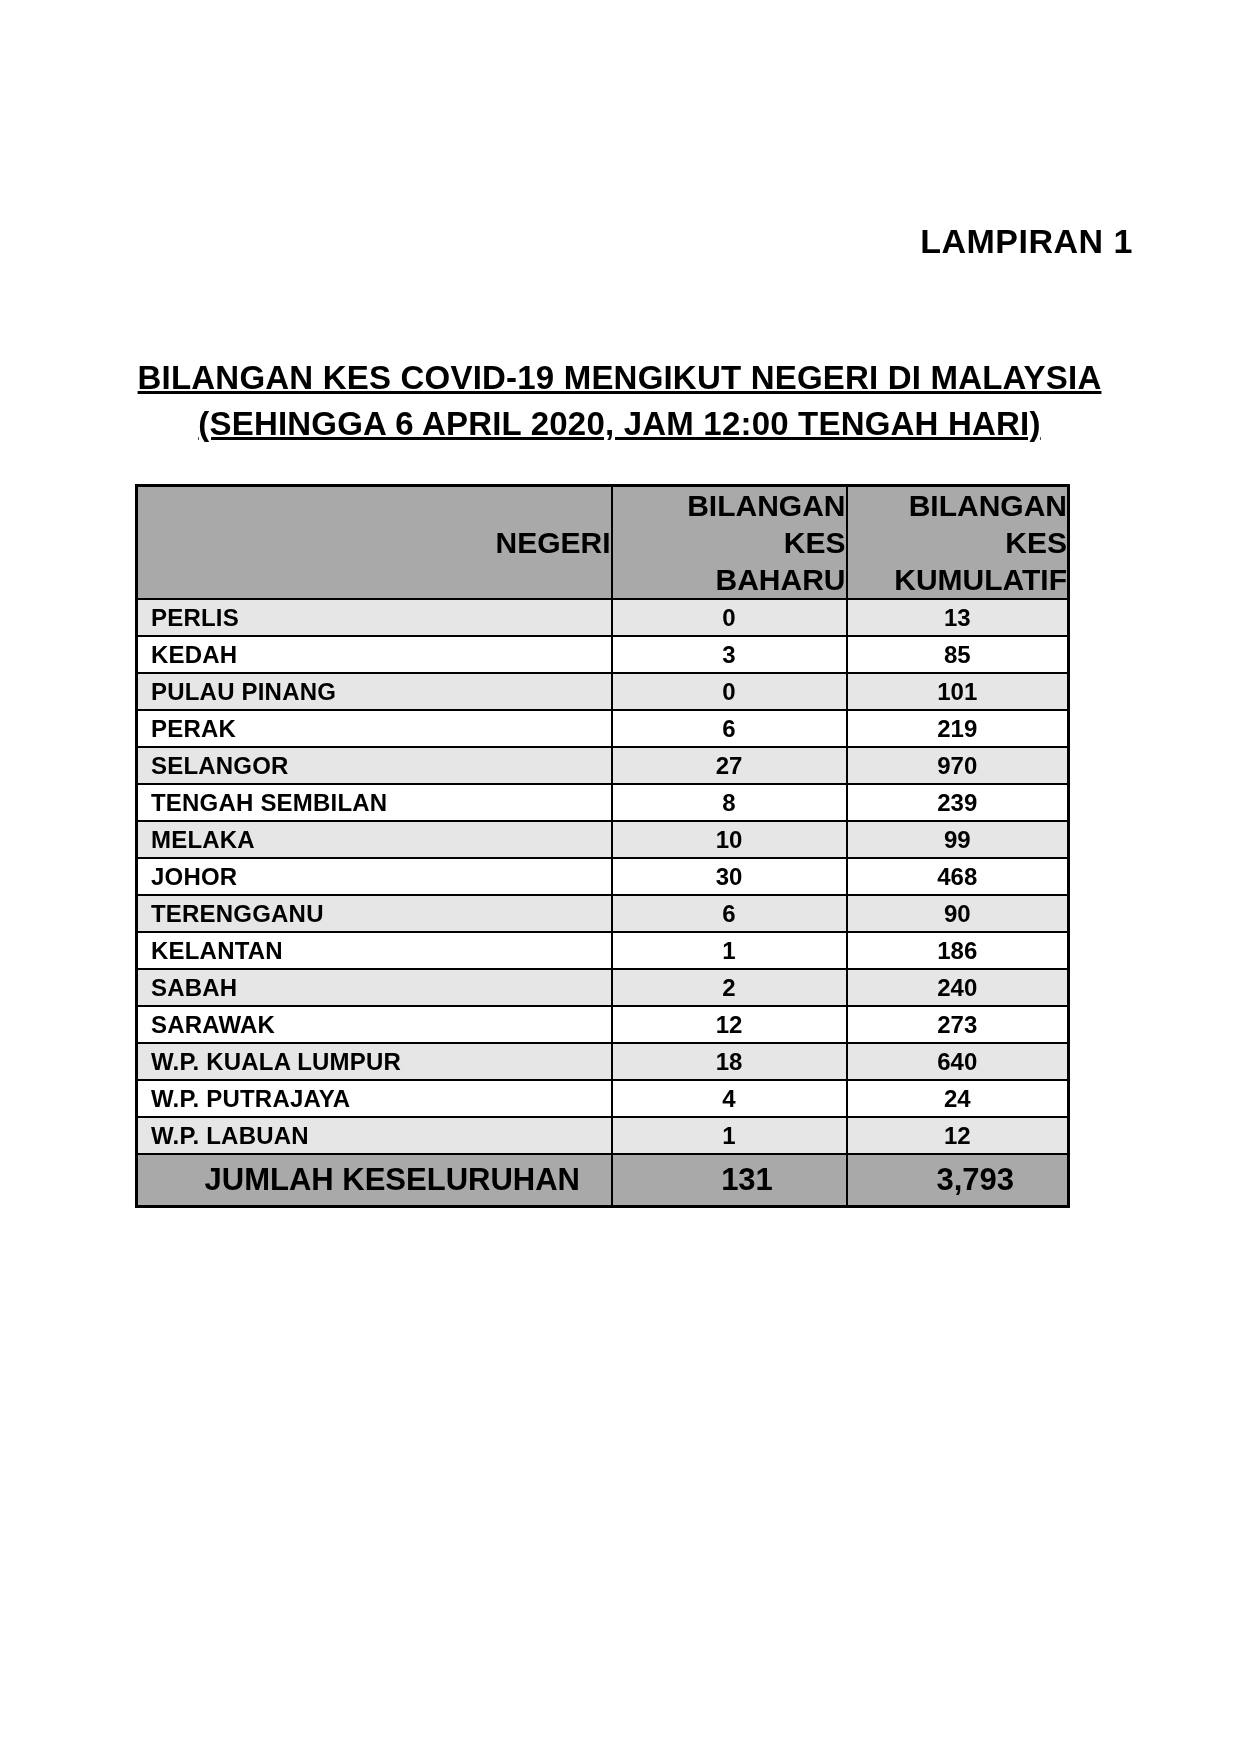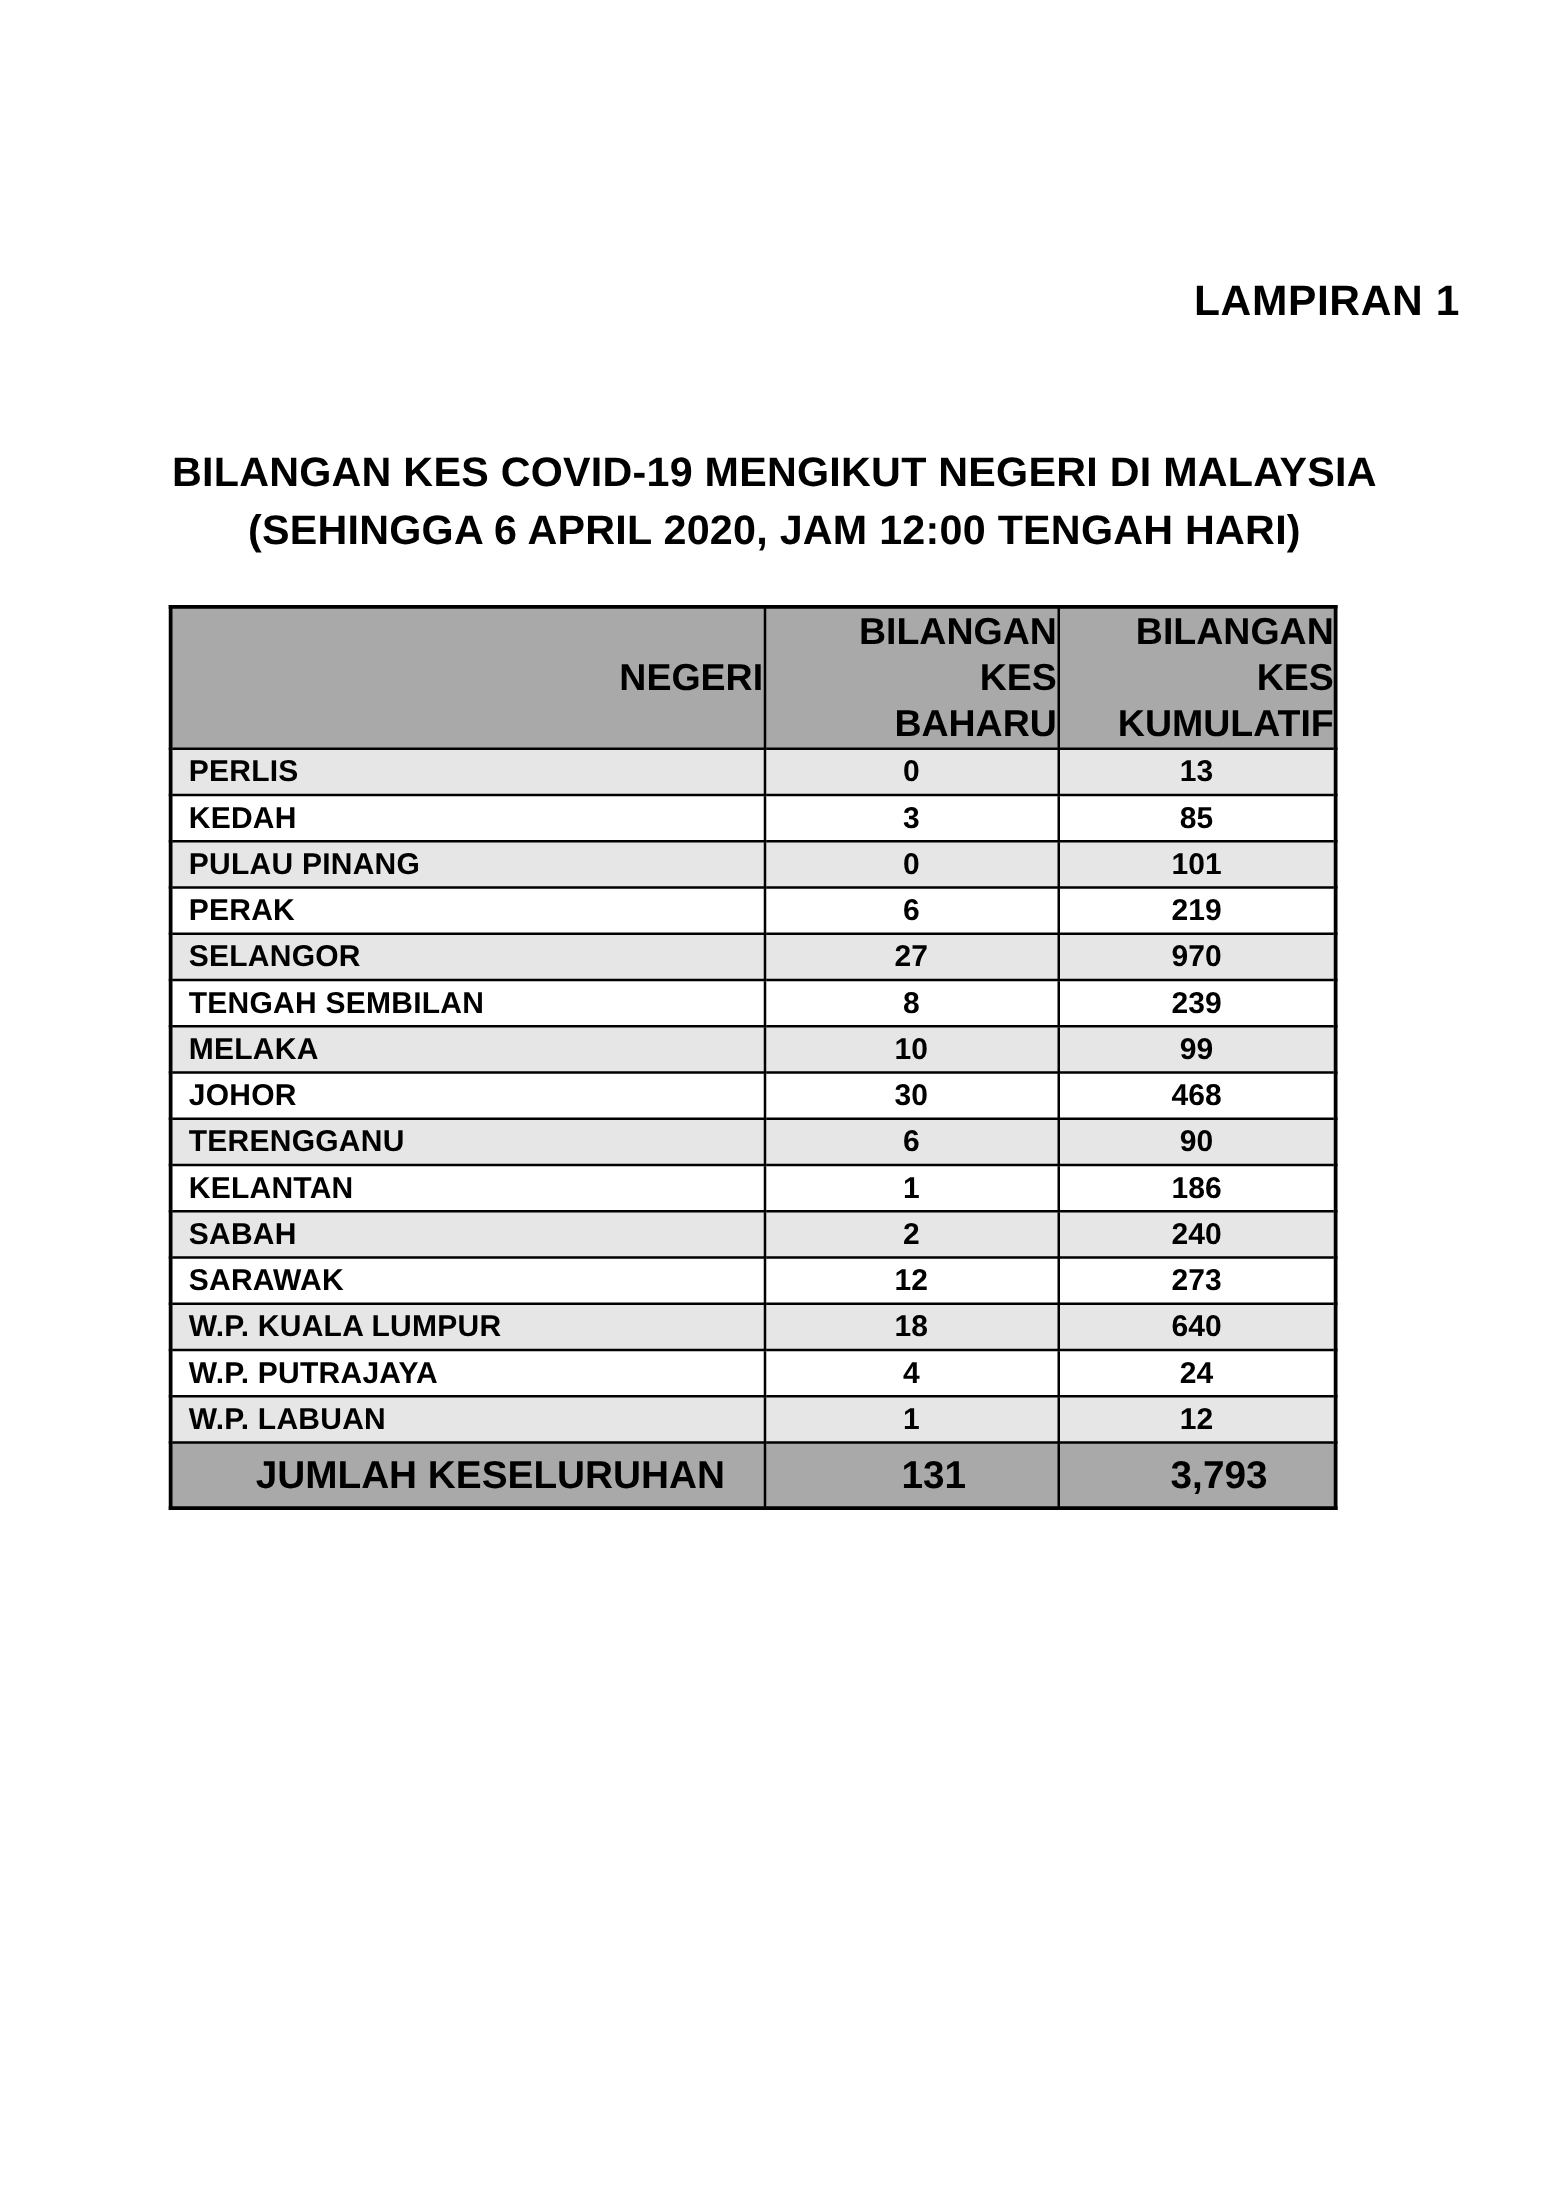--- a/index.html
+++ b/index.html
@@ -6,33 +6,34 @@
   html, body { background: #ffffff; }
   body {
     width: 1239px; height: 1754px;
     font-family: "Liberation Sans", sans-serif;
     font-weight: bold;
     color: var(--text, #000000);
     position: relative;
   }
   .corner-label {
     padding-top: 222px;
-    padding-right: 71px;
+    padding-right: 106px;
     text-align: right;
     font-size: 34px;
     line-height: 38px;
     letter-spacing: 0.5px;
     margin-left: 46px;
   }
   .doc-title {
     margin-top: 95px;
     text-align: center;
     font-size: 33px;
     line-height: 46px;
     letter-spacing: 0.2px;
+    text-decoration: underline;
   }
   table.cases {
     margin: 37px 0 0 135px;
     width: 932px;
     border-collapse: collapse;
     table-layout: fixed;
     border: 3px solid var(--border, #000000);
   }
   col.c1 { width: 475px; }
   col.c2 { width: 235px; }

